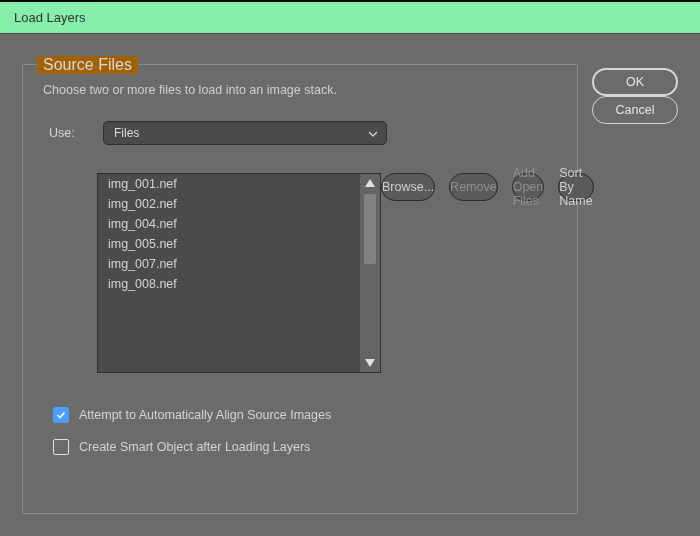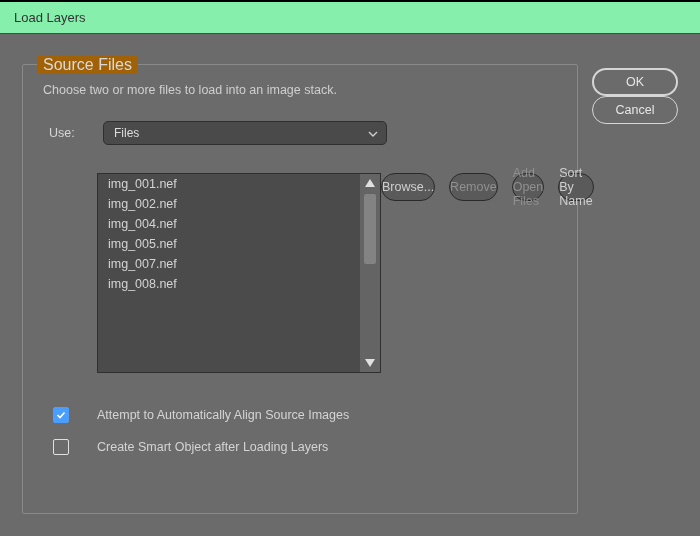--- a/index.html
+++ b/index.html
@@ -77,21 +77,21 @@
       border-radius:14px;
       background:#5a5a5a;
       color:#cfcfcf;
       font-size:12.5px;
       display:flex; align-items:center; justify-content:center;
       cursor:pointer;
     }
     .btn.dim { color:#8f8f8f; }
 
     .checks { padding:18px 10px 0 10px; }
-    .check-row { display:flex; align-items:center; gap:28px; margin:16px 0 0 0; color:#d4d4d4; font-size:12.5px;}
+    .check-row { display:flex; align-items:center; gap:10px; margin:16px 0 0 0; color:#d4d4d4; font-size:12.5px;}
     .chk { width:16px; height:16px; border:1px solid #e0e0e0; border-radius:2px; background:transparent; display:flex; align-items:center; justify-content:center;}
     .chk.on { background:#4a9eff; border-color:#4a9eff;}
     .chk.on svg { display:block;}
     .chk svg { display:none;}
 
     .right-col { width:86px; display:flex; flex-direction:column; gap:0; padding-top:4px;}
     .pill-btn {
       height:28px;
       border:1px solid #d6d6d6;
       border-radius:14px;

